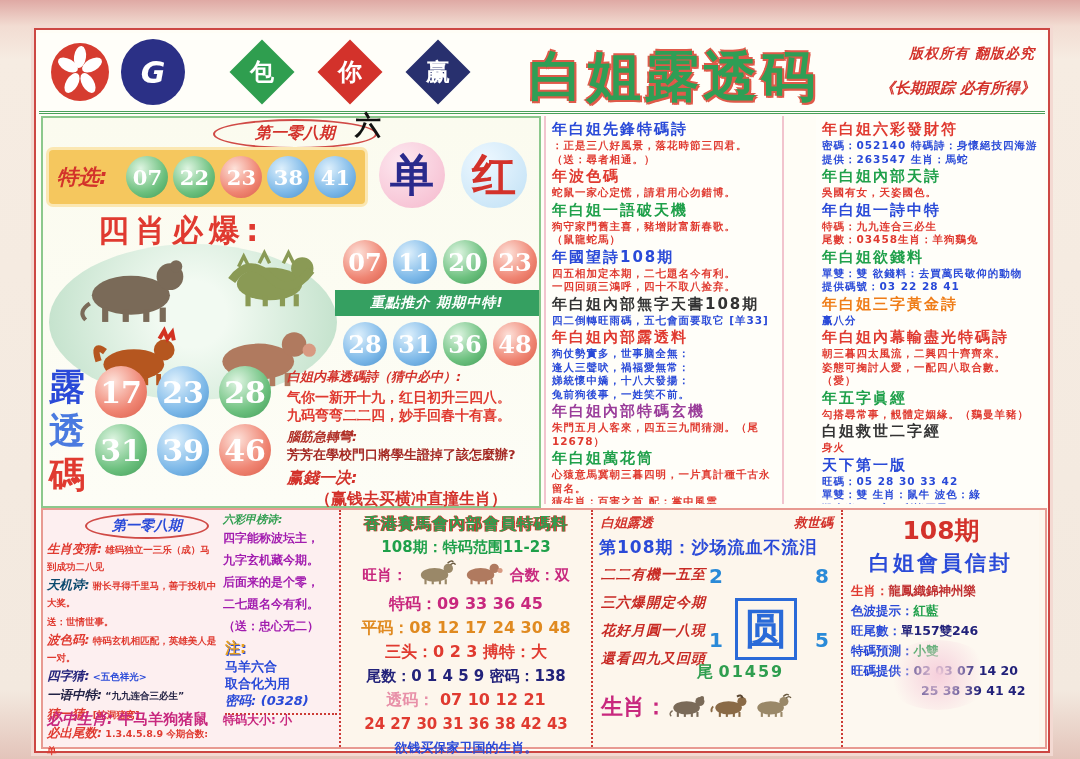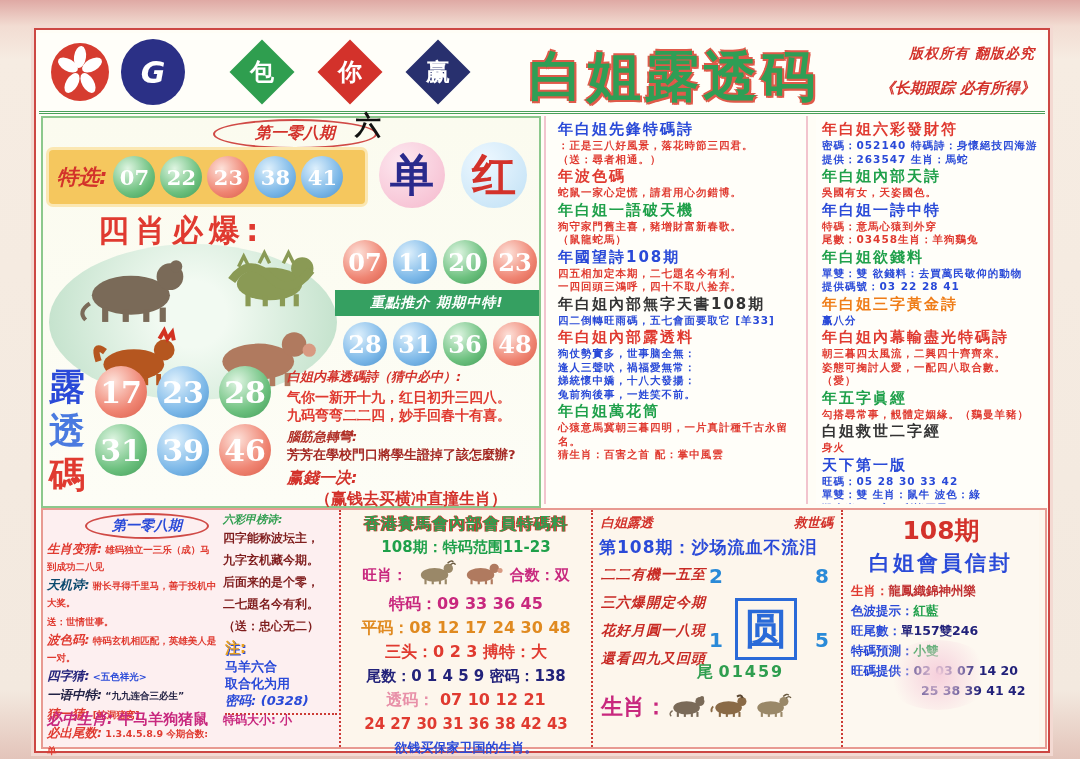--- a/index.html
+++ b/index.html
@@ -24,21 +24,21 @@
   .h-copy{font-size:14px;font-weight:bold;font-style:italic;letter-spacing:1px;}
   .h-slogan{font-size:15px;font-weight:bold;font-style:italic;margin-top:16px;}
   
   .left-panel{position:absolute;left:5px;top:86px;width:496px;height:388px;border:2px solid #8cc88c;
               background:linear-gradient(180deg,#fbfbef,#fdfdf6);}
   .period-oval{position:absolute;left:170px;top:1px;width:160px;height:26px;border:2px solid #d04a46;border-radius:50%;
                color:#d3322b;font-weight:bold;font-size:16px;text-align:center;line-height:24px;font-style:italic;}
   .period-mark{position:absolute;right:-6px;top:-8px;color:#111;font-size:26px;font-weight:bold;font-style:normal;}
   .texuan{position:absolute;left:6px;top:32px;width:308px;height:54px;background:#f5c75e;border-radius:4px;
           box-shadow:0 0 0 3px #fbe7b2;display:flex;align-items:center;padding-left:8px;}
-  .texuan-label{color:#d3322b;font-size:21px;font-weight:bold;font-style:italic;margin-right:6px;white-space:nowrap;text-align:right;}
+  .texuan-label{color:#d3322b;font-size:21px;font-weight:bold;font-style:italic;margin-right:19px;white-space:nowrap;text-align:right;}
   .ball{border-radius:50%;color:#fff;font-weight:bold;display:inline-flex;align-items:center;justify-content:center;
         font-family:"DejaVu Serif","Liberation Serif",serif;}
   .ball.green{background:radial-gradient(circle at 35% 30%,#dff5e2,#6cc07e 60%,#3f9a55);}
   .ball.red{background:radial-gradient(circle at 35% 30%,#fde2da,#ef8472 60%,#d95b48);}
   .ball.blue{background:radial-gradient(circle at 35% 30%,#def0fc,#7cb8e8 60%,#4a90cc);}
   .texuan .ball{width:42px;height:42px;font-size:21px;margin-right:5px;}
   .big-circle{position:absolute;top:24px;width:66px;height:66px;border-radius:50%;display:flex;align-items:center;justify-content:center;
               font-size:44px;font-weight:bold;font-family:"DejaVu Serif","Liberation Serif",serif;}
   .dan{left:336px;background:radial-gradient(circle at 35% 30%,#fde8f0,#f5b8cc);color:#2a2a8c;}
   .hong{left:418px;background:radial-gradient(circle at 35% 30%,#eef8ff,#bfe0f5);color:#d3322b;}
@@ -57,21 +57,21 @@
   .lrow .ball{width:52px;height:52px;font-size:30px;}
   .lr1{top:248px;} .lr2{top:306px;}
   .poem{position:absolute;left:244px;top:250px;width:248px;}
   .poem-title{color:#d3322b;font-size:13px;font-weight:bold;font-style:italic;margin-bottom:2px;}
   .poem-line{color:#e03a30;font-size:14px;font-weight:bold;line-height:18px;}
   .brain-label{color:#b03028;font-size:13px;font-weight:bold;font-style:italic;margin-top:4px;}
   .brain-text{color:#a42a24;font-size:13px;font-weight:bold;}
   .win-label{color:#d3322b;font-size:16px;font-weight:bold;font-style:italic;margin-top:4px;}
   .win-text{color:#d3322b;font-size:16px;font-weight:bold;margin-left:28px;}
   
-  .mid-col{position:absolute;left:508px;top:86px;width:264px;height:388px;padding:4px 12px;box-sizing:border-box;
+  .mid-col{position:absolute;left:508px;top:86px;width:240px;height:388px;padding:4px 6px;box-sizing:border-box;
            border-left:2px solid #f2c4ce;border-right:2px solid #f2c4ce;background:#fffef9;overflow:hidden;}
   .right-col{position:absolute;left:780px;top:86px;width:228px;height:388px;padding:4px 6px;box-sizing:border-box;
              background:#fffef9;overflow:hidden;}
   .sec{margin-bottom:1px;}
   .sec-title{font-size:15px;font-weight:bold;letter-spacing:2px;line-height:19px;}
   .sec-line{font-size:10.5px;font-weight:bold;letter-spacing:1px;line-height:13.5px;}
   
   .bottom{position:absolute;left:5px;top:478px;width:1002px;height:237px;border:2px solid #e89a92;display:flex;background:#fdf6ec;}
   .bp{position:relative;box-sizing:border-box;height:100%;}
   .p1{width:298px;background:#fdeff0;border-right:2px dotted #cc3b35;}
@@ -80,21 +80,21 @@
   .p4{width:196px;background:#fdf8f0;}
   
   .p1-oval{position:absolute;left:42px;top:3px;width:120px;height:22px;border:2px solid #d04a46;border-radius:50%;
            color:#2a4ad8;font-weight:bold;font-size:14px;text-align:center;line-height:20px;font-style:italic;}
   .p1-rows{position:absolute;left:4px;top:30px;width:172px;}
   .p1-row{line-height:15px;margin-bottom:2px;}
   .p1-label{font-size:12.5px;font-weight:bold;font-style:italic;}
   .p1-val{font-size:9.5px;font-weight:bold;}
   .p1-right{position:absolute;left:180px;top:2px;width:114px;}
   .p1-right-title{color:#2f9e4f;font-size:11px;font-weight:bold;font-style:italic;}
-  .p1-right-line{color:#7f1d1d;font-size:12px;font-weight:bold;line-height:22px;}
+  .p1-right-line{color:#a21caf;font-size:12px;font-weight:bold;line-height:22px;}
   .p1-note{position:absolute;left:182px;top:128px;width:112px;}
   .p1-note-mark{color:#e8a020;font-size:15px;font-weight:bold;text-shadow:1px 1px #2a4ad8;}
   .p1-note-line{color:#2a4ad8;font-size:13px;font-weight:bold;line-height:17px;}
   .p1-note-code{color:#2a4ad8;font-size:13px;font-weight:bold;font-style:italic;border-bottom:2px dotted #cc3b35;padding-bottom:3px;}
   .p1-last{position:absolute;left:4px;top:200px;width:290px;color:#c8287e;font-size:14px;font-weight:bold;}
   
   .p2-title{margin-top:4px;text-align:center;font-size:16px;font-weight:bold;letter-spacing:1px;color:#2f9e4f;
             text-shadow:1px 0 #d3322b,-1px 0 #d3322b;}
   .p2-line{text-align:center;font-weight:bold;line-height:24px;}
   .p2 .icon-slot{display:inline-block;vertical-align:middle;}
@@ -274,38 +274,42 @@
           <div class="sec-line" style="color: rgb(42, 74, 216);">四二倒轉旺雨碼，五七會面要取它 [羊33]</div>
         </div>
         <div class="sec">
           <div class="sec-title" style="color: rgb(224, 58, 48);">年白姐內部露透料</div>
           <div class="sec-line" style="color: rgb(42, 74, 216);">狗仗勢實多，世事脑全無：</div>
           <div class="sec-line" style="color: rgb(42, 74, 216);">逢人三聲吠，禍福愛無常：</div>
           <div class="sec-line" style="color: rgb(42, 74, 216);">娣統懷中嬌，十八大發揚：</div>
           <div class="sec-line" style="color: rgb(42, 74, 216);">兔前狗後事，一姓笑不前。</div>
         </div>
         <div class="sec">
+          <div class="sec-title" style="color: rgb(154, 61, 154);">年白姐內部特碼玄機</div>
+          <div class="sec-line" style="color: rgb(224, 58, 48);">朱門五月人客來，四五三九間猜測。（尾12678）</div>
+        </div>
+        <div class="sec">
           <div class="sec-title" style="color: rgb(31, 160, 74);">年白姐萬花筒</div>
           <div class="sec-line" style="color: rgb(224, 58, 48);">心猿意馬冀朝三暮四明，一片真計種千古永留名。</div>
           <div class="sec-line" style="color: rgb(224, 58, 48);">猜生肖：百害之首 配：掌中風雲</div>
         </div>
       </div>
     <div class="right-col" id="right-col">
         <div class="sec">
           <div class="sec-title" style="color: rgb(224, 58, 48);">年白姐六彩發財符</div>
           <div class="sec-line" style="color: rgb(42, 74, 216);">密碼：052140 特碼詩：身懷絕技四海游</div>
           <div class="sec-line" style="color: rgb(42, 74, 216);">提供：263547  生肖：馬蛇</div>
         </div>
         <div class="sec">
           <div class="sec-title" style="color: rgb(31, 160, 74);">年白姐內部天詩</div>
           <div class="sec-line" style="color: rgb(224, 58, 48);">吳國有女，天姿國色。</div>
         </div>
         <div class="sec">
           <div class="sec-title" style="color: rgb(42, 74, 216);">年白姐一詩中特</div>
-          <div class="sec-line" style="color: rgb(224, 58, 48);">特碼：意馬心猿到外穿</div>
+          <div class="sec-line" style="color: rgb(224, 58, 48);">特碼：九九连合三必生</div>
           <div class="sec-line" style="color: rgb(224, 58, 48);">尾數：03458生肖：羊狗鷄兔</div>
         </div>
         <div class="sec">
           <div class="sec-title" style="color: rgb(31, 160, 74);">年白姐欲錢料</div>
           <div class="sec-line" style="color: rgb(42, 74, 216);">單雙：雙 欲錢料：去買萬民敬仰的動物</div>
           <div class="sec-line" style="color: rgb(42, 74, 216);">提供碼號：03 22 28 41</div>
         </div>
         <div class="sec">
           <div class="sec-title" style="color: rgb(239, 125, 24);">年白姐三字黃金詩</div>
           <div class="sec-line" style="color: rgb(42, 74, 216);">赢八分</div>

